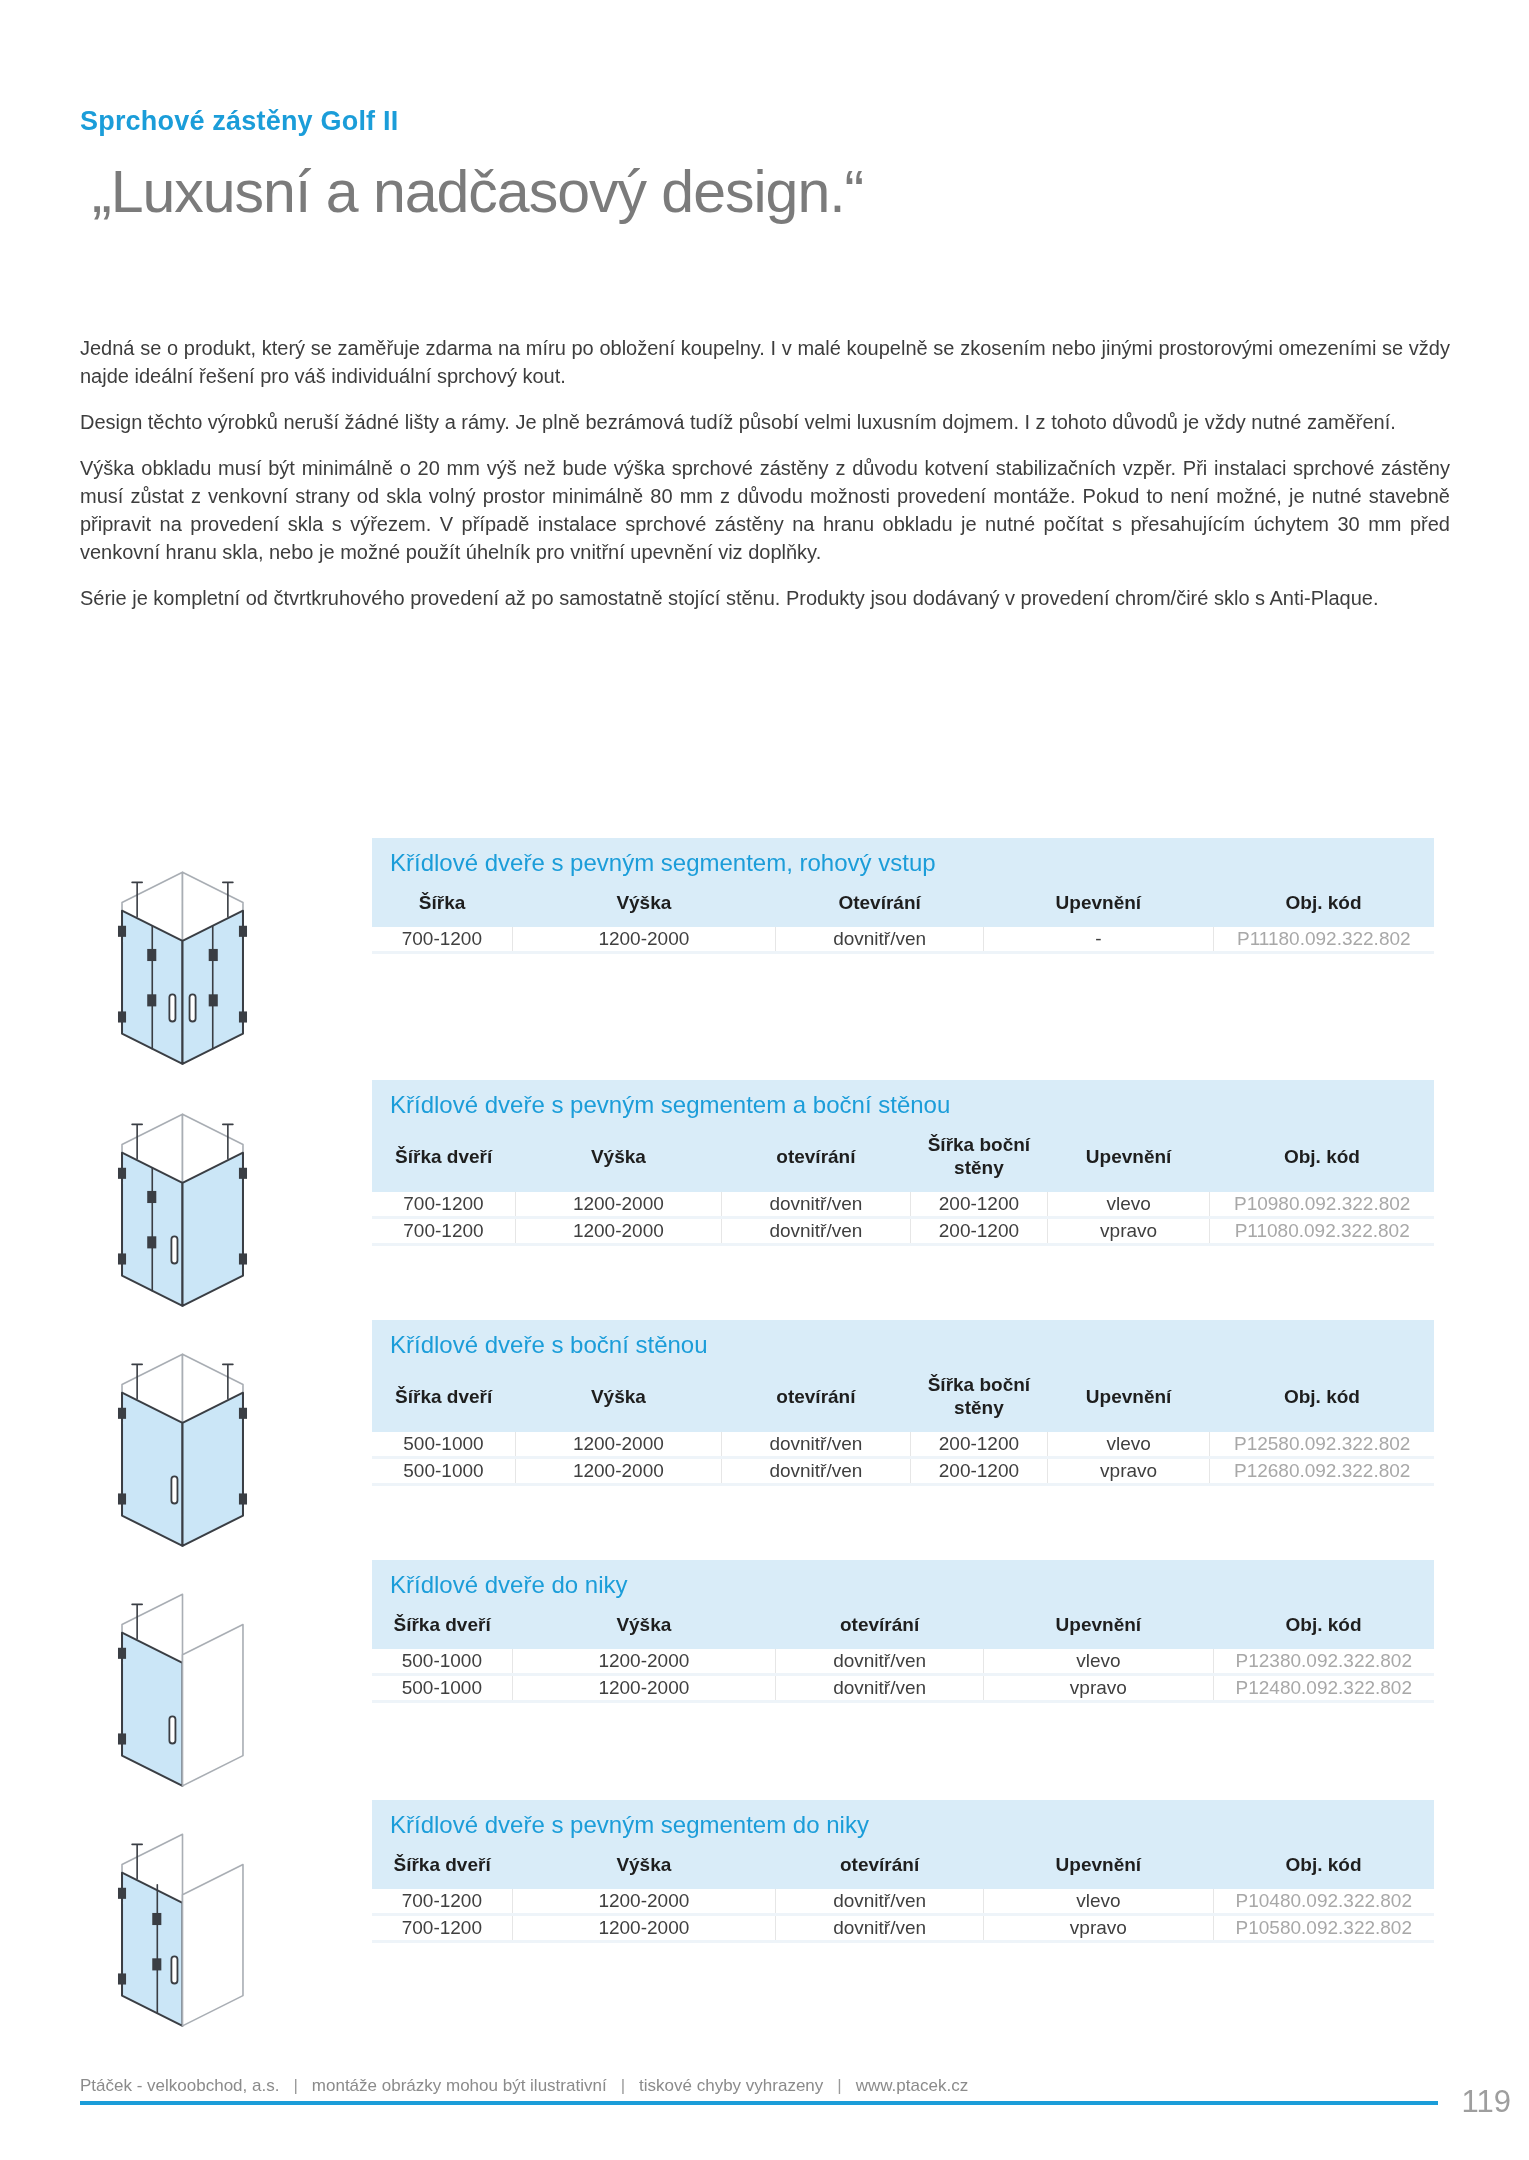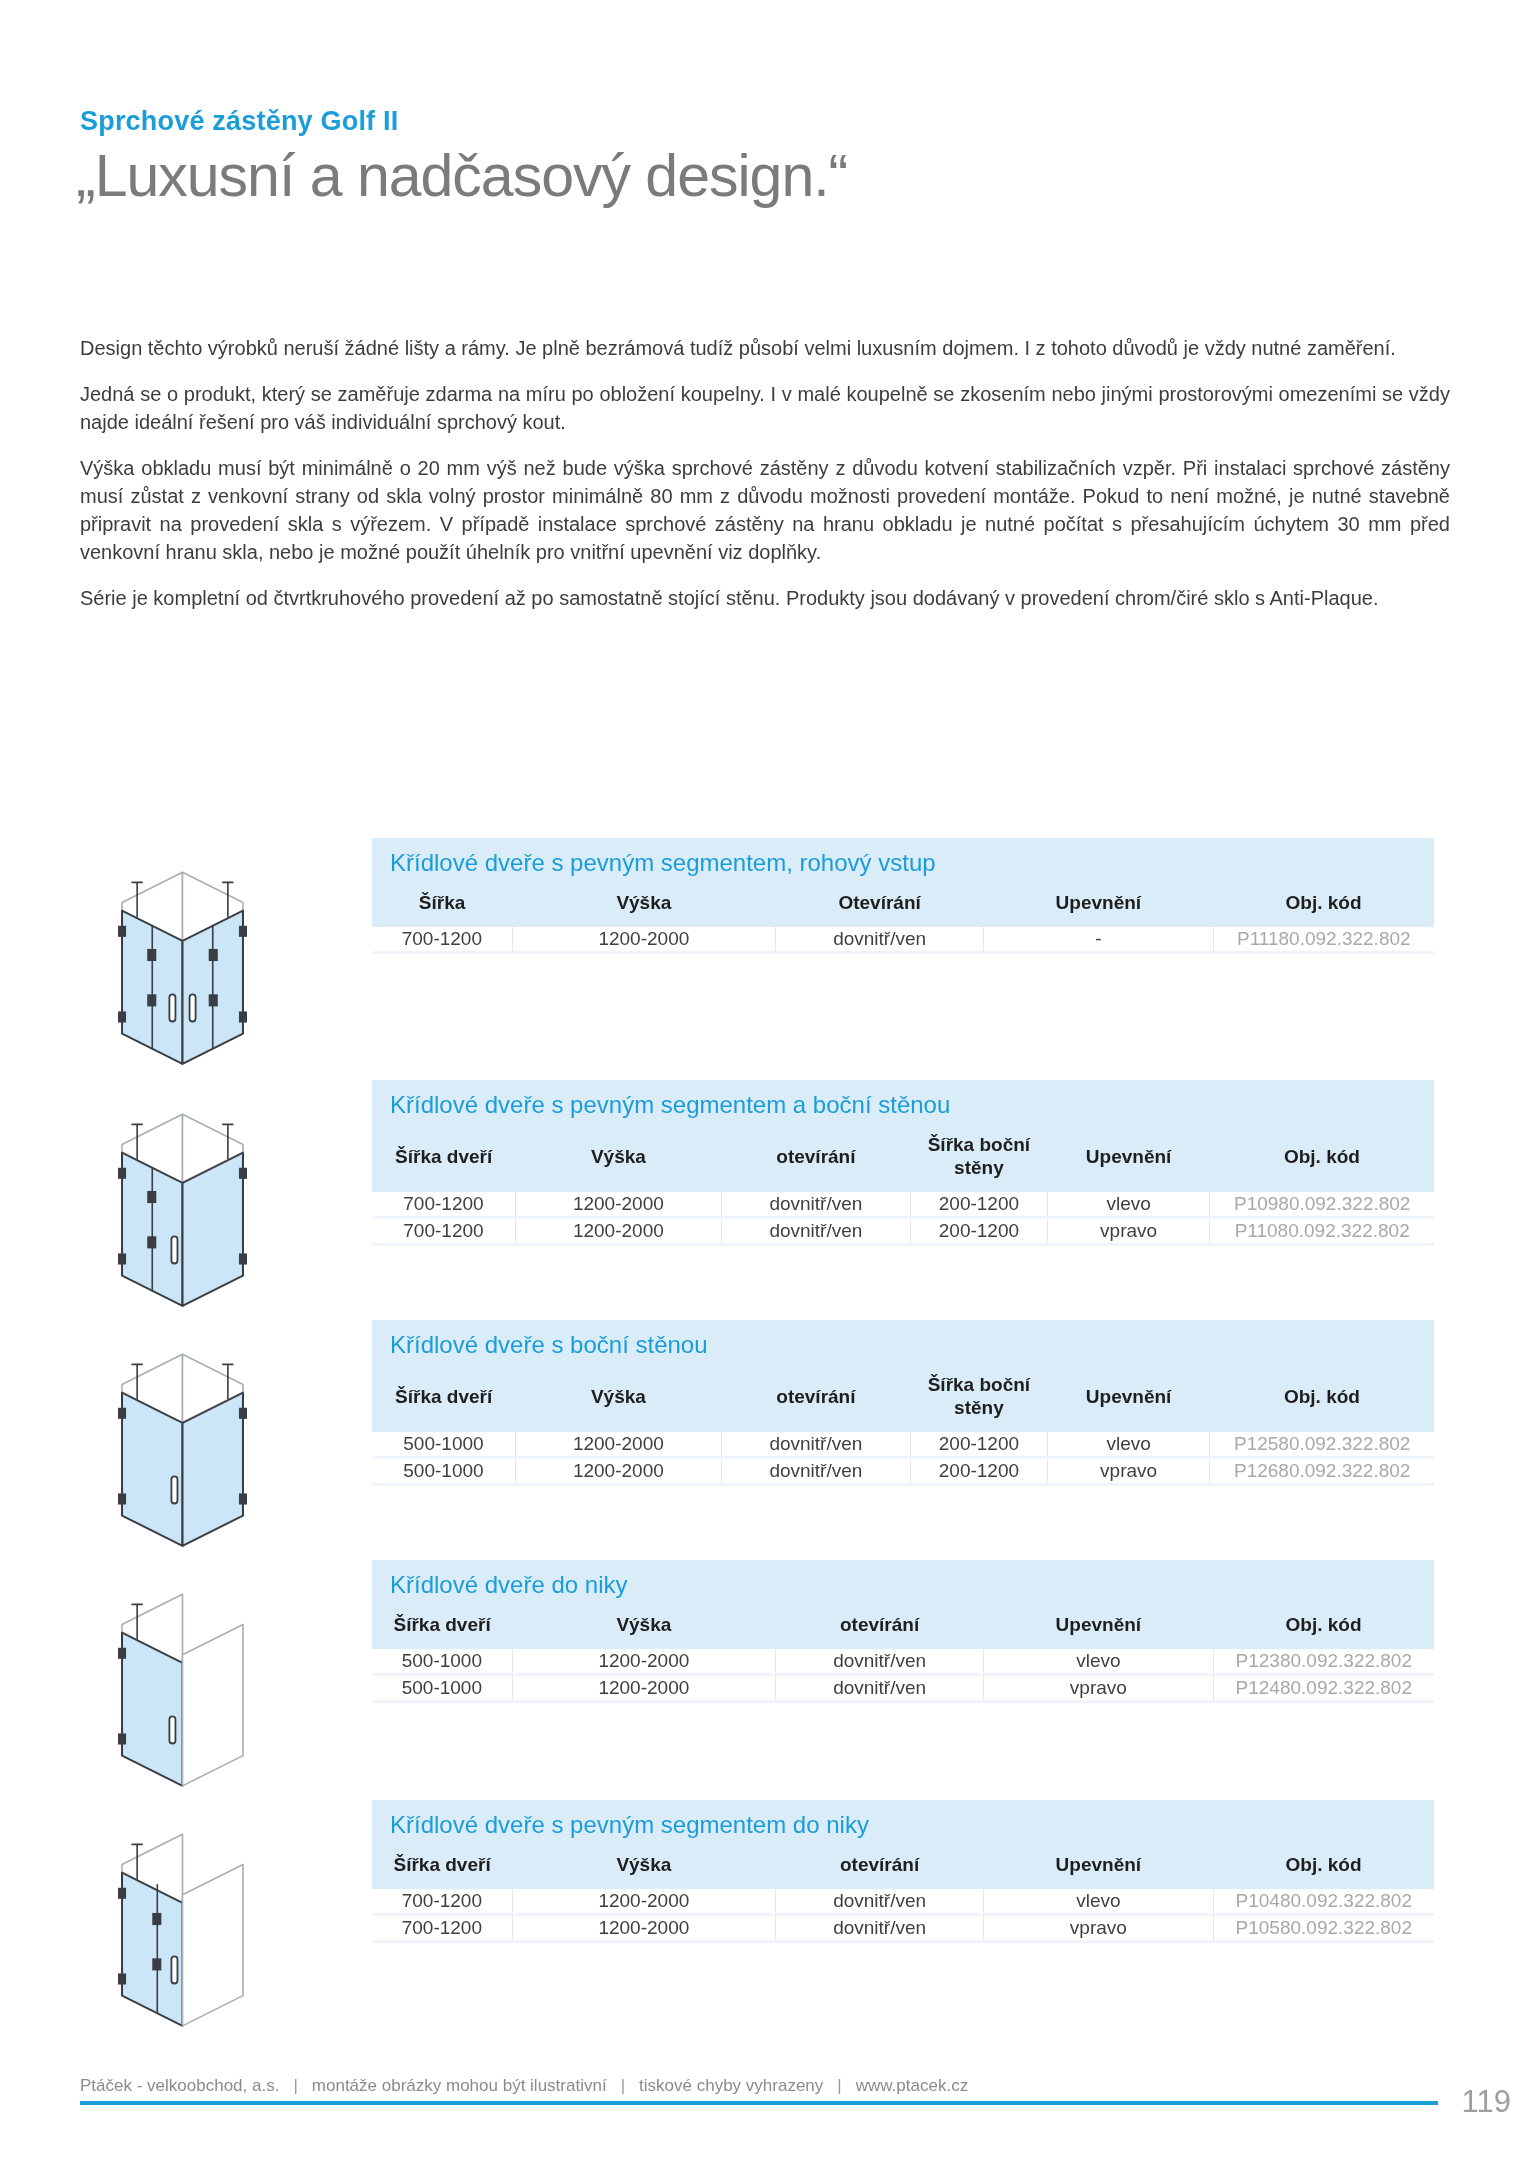--- a/index.html
+++ b/index.html
@@ -5,21 +5,21 @@
   html,body{margin:0;padding:0;}
   body{
     width:1529px;height:2160px;position:relative;background:#ffffff;
     font-family:"Liberation Sans", sans-serif;color:#3d3d3d;overflow:hidden;
   }
   .kicker{
     position:absolute;left:80px;top:106px;margin:0;
     font-size:27px;font-weight:bold;color:var(--accent,#1b9dd9);letter-spacing:.2px;
   }
   .headline{
-    position:absolute;left:76px;top:142px;margin:0;white-space:nowrap;
+    position:absolute;left:76px;top:142px;margin:16px;white-space:nowrap;
     font-size:59px;font-weight:300;color:var(--headline,#7b7b7b);letter-spacing:-1px;
   }
   .intro{position:absolute;left:80px;top:334px;width:1370px;}
   .intro p{margin:0 0 18px 0;font-size:20px;line-height:28px;text-align:justify;color:var(--body-text,#3d3d3d);}
   .product{position:absolute;left:80px;width:1360px;}
   .illu{position:absolute;left:10px;top:-8px;width:185px;height:252px;}
   .illu svg{width:100%;height:100%;}
   .illu svg .w{fill:#ffffff;stroke:#a9aeb4;stroke-width:1.6;stroke-linejoin:round;}
   .illu svg .wl{fill:none;stroke:#b4b9bf;stroke-width:1.3;}
   .illu svg .g{fill:#cbe6f7;stroke:#3a3e44;stroke-width:2;stroke-linejoin:round;}
@@ -51,22 +51,22 @@
 </style>
 </head>
 <body>
 
 <header>
   <h2 class="kicker">Sprchové zástěny Golf II</h2>
   <h1 class="headline">„Luxusní a nadčasový design.“</h1>
 </header>
 
 <section class="intro">
+  <p>Jedná se o produkt, který se zaměřuje zdarma na míru po obložení koupelny. I v malé koupelně se zkosením nebo jinými prostorovými omezeními se vždy najde ideální řešení pro váš individuální sprchový kout.</p>
   <p>Design těchto výrobků neruší žádné lišty a rámy. Je plně bezrámová tudíž působí velmi luxusním dojmem. I z tohoto důvodů je vždy nutné zaměření.</p>
-  <p>Jedná se o produkt, který se zaměřuje zdarma na míru po obložení koupelny. I v malé koupelně se zkosením nebo jinými prostorovými omezeními se vždy najde ideální řešení pro váš individuální sprchový kout.</p>
   <p>Výška obkladu musí být minimálně o 20 mm výš než bude výška sprchové zástěny z důvodu kotvení stabilizačních vzpěr. Při instalaci sprchové zástěny musí zůstat z venkovní strany od skla volný prostor minimálně 80 mm z důvodu možnosti provedení montáže. Pokud to není možné, je nutné stavebně připravit na provedení skla s výřezem. V případě instalace sprchové zástěny na hranu obkladu je nutné počítat s přesahujícím úchytem 30 mm před venkovní hranu skla, nebo je možné použít úhelník pro vnitřní upevnění viz doplňky.</p>
   <p>Série je kompletní od čtvrtkruhového provedení až po samostatně stojící stěnu. Produkty jsou dodávaný v provedení chrom/čiré sklo s Anti-Plaque.</p>
 </section>
 
 <section class="product" style="top:838px;">
   <div class="illu">
     <svg viewBox="0 0 170 250">
       <polygon class="w" points="25,202 85,172 85,42 25,72"></polygon>
       <polygon class="w" points="85,172 145,202 145,72 85,42"></polygon>
       <polygon class="wl" points="85,226 33,200 85,174 137,200"></polygon>

